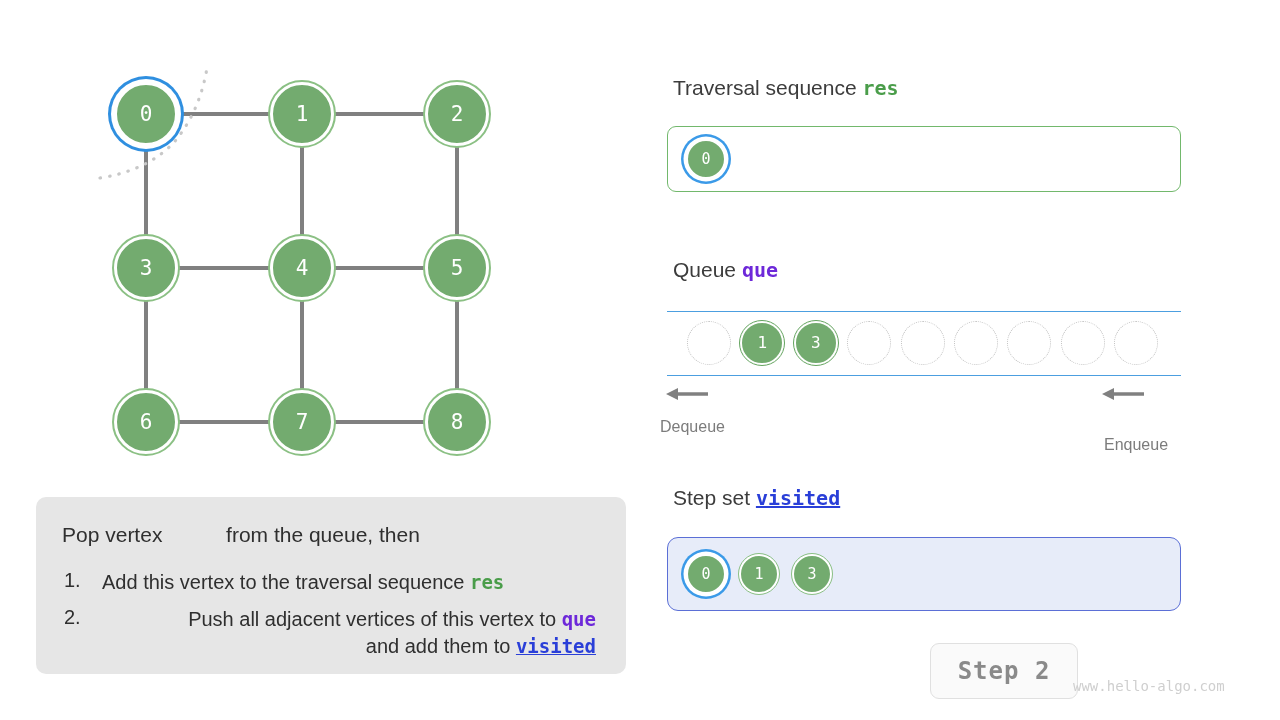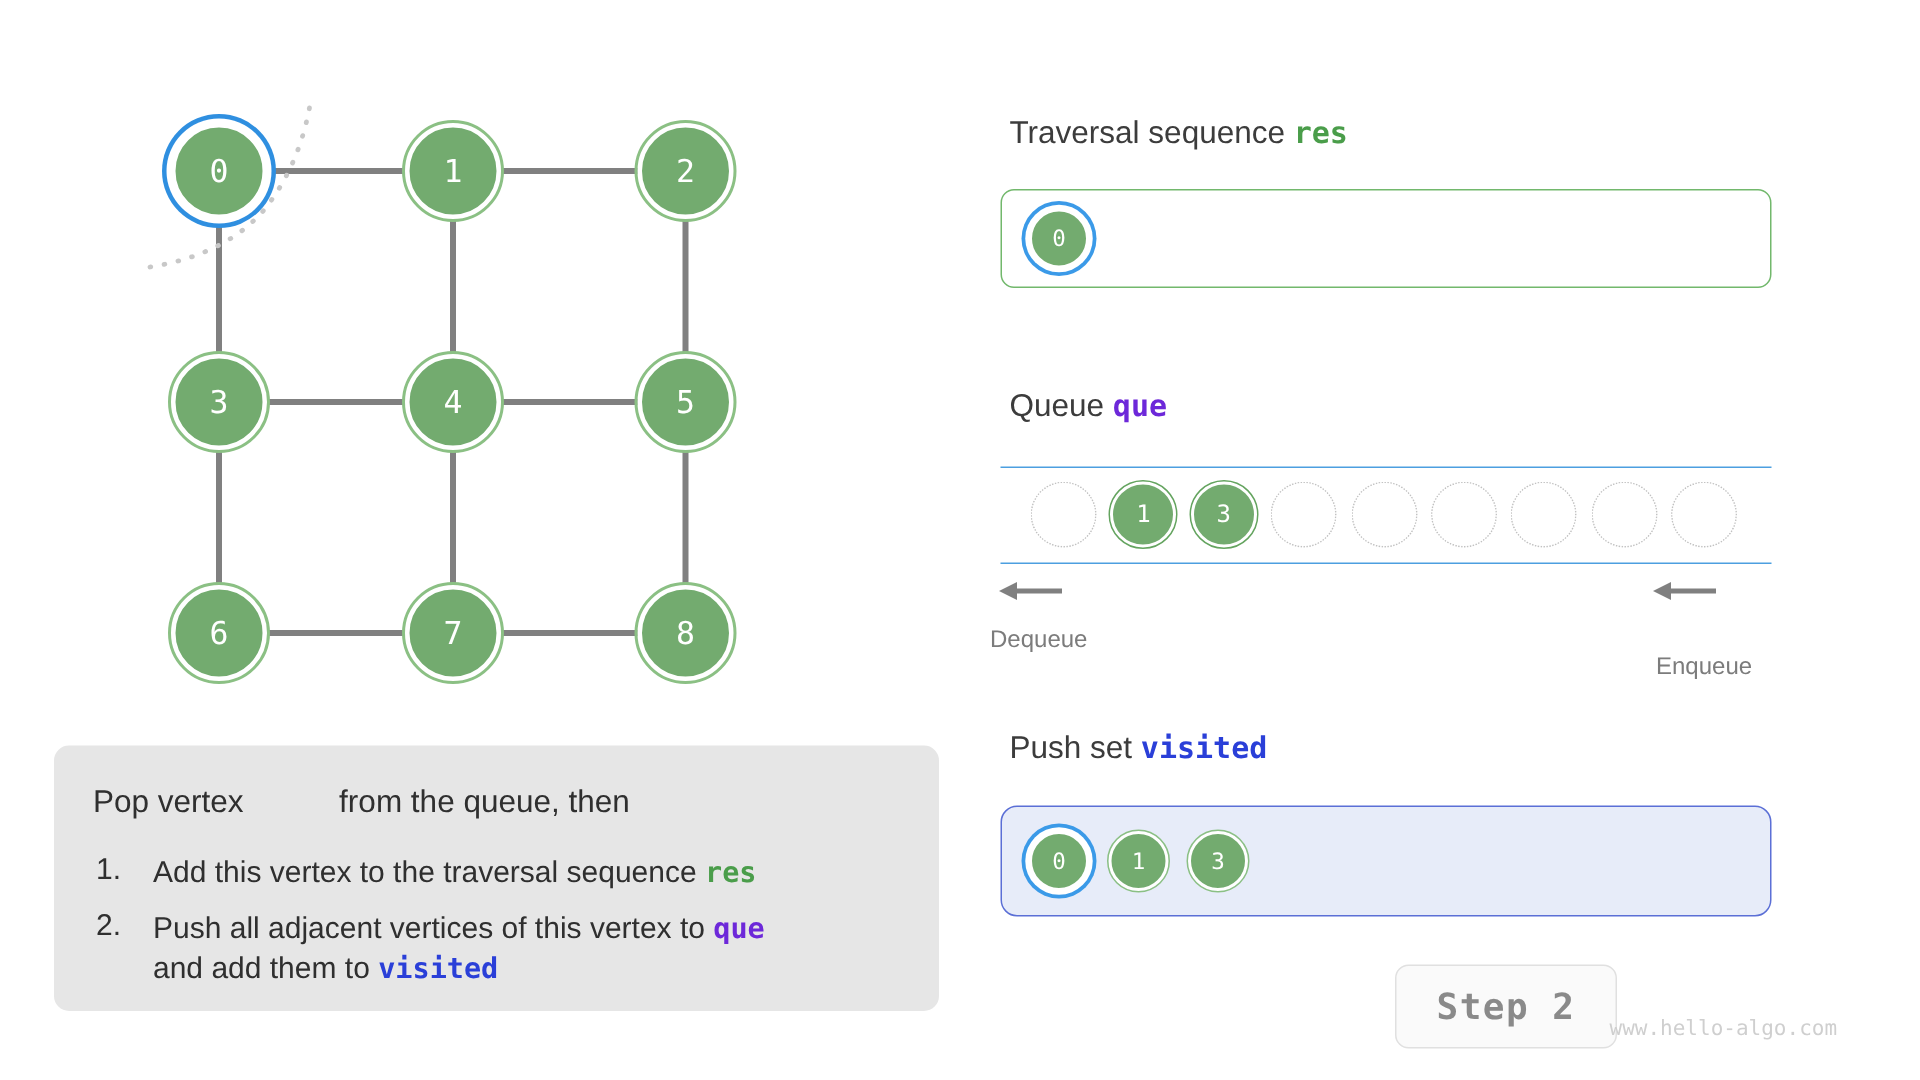--- a/index.html
+++ b/index.html
@@ -27,21 +27,21 @@
   
   .panel-title{
     position:absolute;font-size:21px;color:#3c3c3c;white-space:nowrap;
   }
   .panel-title .code{
     font-family:"DejaVu Sans Mono","Liberation Mono",monospace;
     font-weight:bold;font-size:20px;
   }
   .code.res{color:#4a9d4a;}
   .code.que{color:#6d28d9;}
-  .code.visited{color:#2a3fd8;}
+  .code.visited{color:#2a3fd8;text-decoration:underline;}
 
   .res-box{
     position:absolute;border:1.6px solid #72b86c;border-radius:9px;
     background:#ffffff;box-sizing:border-box;
   }
   .visited-box{
     position:absolute;border:1.8px solid #5b6fd6;border-radius:11px;
     background:#e7ecf9;box-sizing:border-box;
   }
 
@@ -165,21 +165,21 @@
       <line x1="48" y1="14" x2="14" y2="14"></line>
       <line x1="484" y1="14" x2="450" y2="14"></line>
     </g>
     <polygon points="6,14 18,8 18,20" fill="#808080"></polygon>
     <polygon points="442,14 454,8 454,20" fill="#808080"></polygon>
   </svg>
   <div class="q-label" style="left:660px;top:418px;">Dequeue</div>
   <div class="q-label" style="left:1104px;top:436px;text-align:right;">Enqueue</div>
 
   <div class="panel-title" style="left:673px;top:486px;">
-    <span>Push set</span>
+    <span>Step set</span>
     <span class="code visited">visited</span>
   </div>
   <div class="visited-box" style="left:667px;top:537px;width:514px;height:74px;">
     <div id="visited-items">
         <div class="mini sel" style="left: 18px; top: 16px;">0</div>
         <div class="mini" style="left: 71px; top: 16px;">1</div>
         <div class="mini" style="left: 124px; top: 16px;">3</div>
       </div>
   </div>
 
@@ -187,20 +187,20 @@
     <div class="cap-line1" style="left:26px;top:26px;">
       <span>Pop vertex</span>
       <span style="display:inline-block;width:52px;"></span>
       <span>from the queue, then</span>
     </div>
 
     <div id="caption-items">
         <div class="cap-num" style="left: 28px; top: 72px;">1.</div>
         <div class="cap-item" style="left: 66px; top: 72px; width: 510px;"><span>Add this vertex to the traversal sequence </span><span class="code res">res</span></div>
         <div class="cap-num" style="left: 28px; top: 109px;">2.</div>
-        <div class="cap-item" style="left: 66px; top: 109px; width: 510px;"><span>Push all adjacent vertices of this vertex to </span><span class="code que">que</span><br><span>and add them to </span><span class="code visited">visited</span></div>
+        <div class="cap-item" style="left: 50px; top: 109px; width: 510px; text-align: right;"><span>Push all adjacent vertices of this vertex to </span><span class="code que">que</span><br><span>and add them to </span><span class="code visited">visited</span></div>
       </div>
   </div>
 
   <div class="step-badge" style="left:908px;top:643px;width:146px;height:54px;margin-left:22px;">Step 2</div>
   <div class="watermark" style="left:1073px;top:678px;">www.hello-algo.com</div>
 
 </div>
 
 </body></html>

